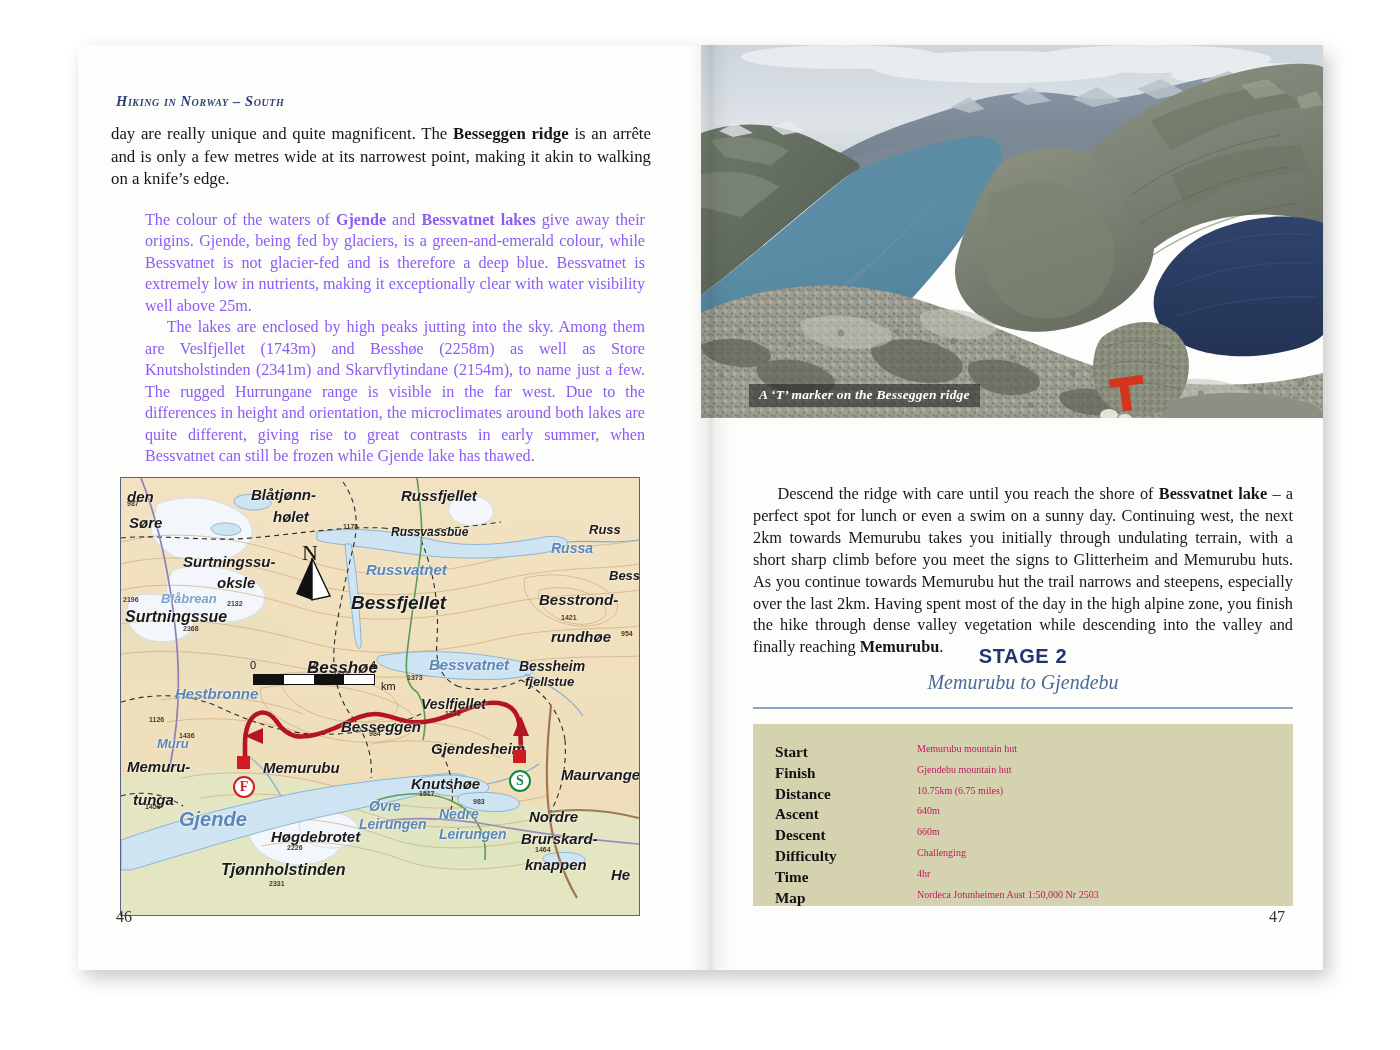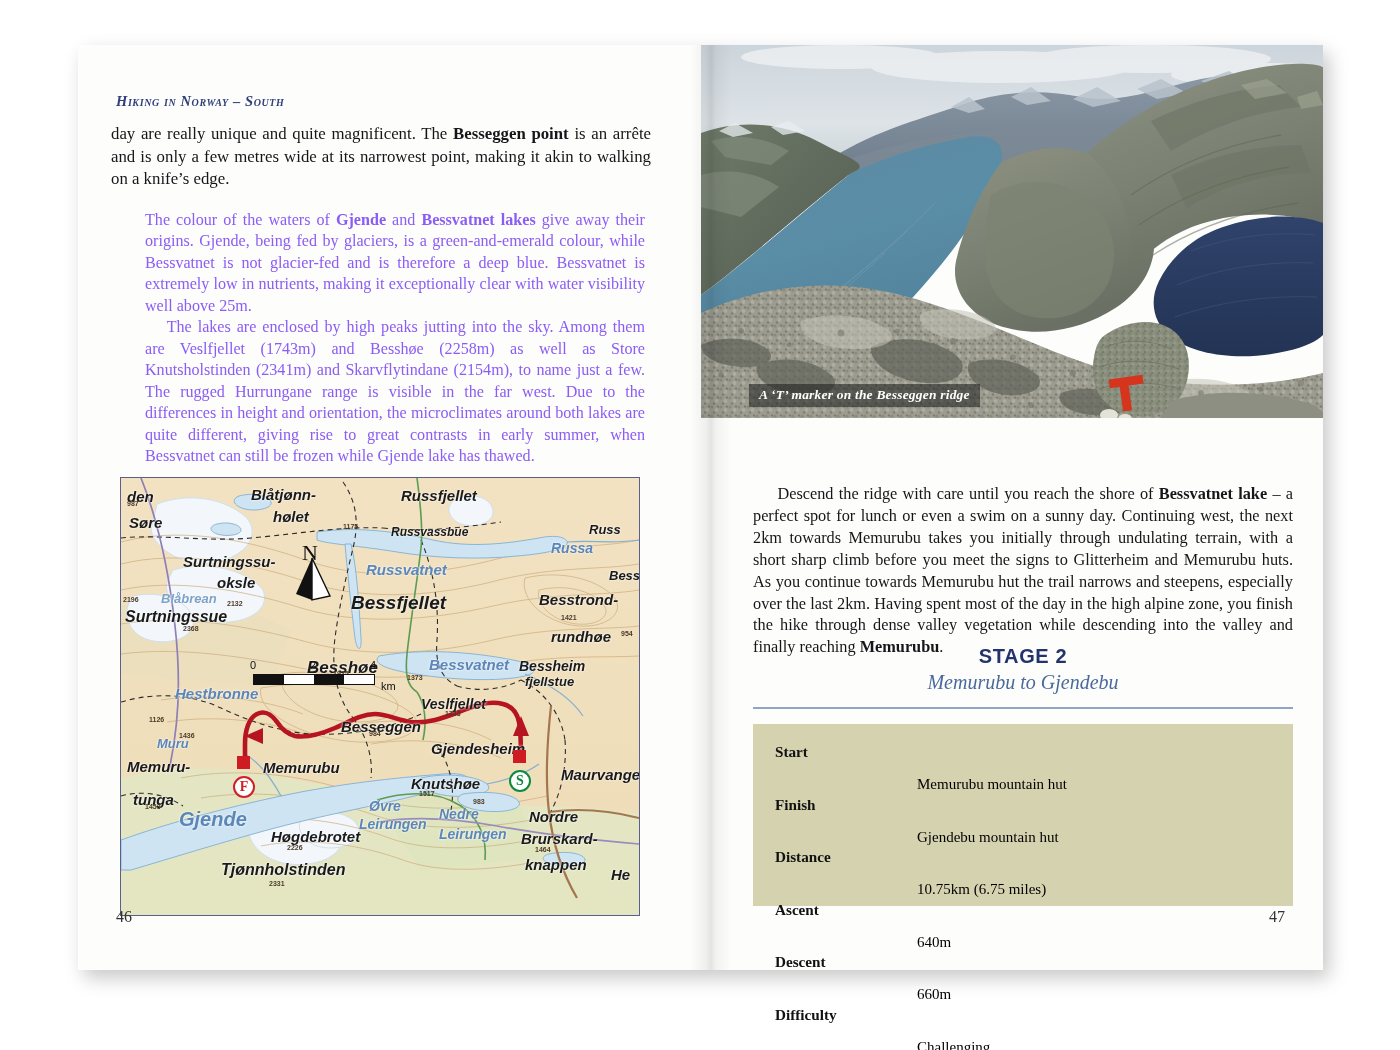--- a/index.html
+++ b/index.html
@@ -86,37 +86,37 @@
   .stage-title{font-family:"Liberation Sans",sans-serif;font-size:20px;font-weight:bold;
     color:#23336e;letter-spacing:.6px;}
   .stage-sub{font-size:20px;font-style:italic;color:#4a6a9c;margin-top:3px;
     font-family:"Liberation Serif",serif;}
   .stage-rule{position:absolute;left:52px;top:662px;width:540px;height:2px;background:#8ea5c4;}
   .infobox{position:absolute;left:52px;top:679px;width:540px;height:182px;
     background:#d5d2b0;}
   .info-table{position:absolute;left:22px;top:18px;}
   .info-row{display:flex;line-height:1.37;}
   .info-key{width:142px;font-size:15.2px;font-weight:bold;color:#111;}
-  .info-val{font-size:15px;color:#000000;margin-top:32px;}
+  .info-val{font-size:10px;color:#be185d;}
   .folio{position:absolute;bottom:44px;font-size:16px;color:#333;}
   .folio-left{left:38px;}
   .folio-right{right:38px;}
 </style>
 </head>
 <body>
 
 <div class="stage">
 <div class="spread">
 
   <div class="page page-left">
 
     <div class="running-head">Hiking in Norway – South</div>
 
     <div class="body-text">
-      <p><span>day are really unique and quite magnificent. The </span><b>Besseggen point</b><span> is an arrête and is only a few metres wide at its narrowest point, making it akin to walking on a knife’s edge.</span></p>
+      <p><span>day are really unique and quite magnificent. The </span><b>Besseggen ridge</b><span> is an arrête and is only a few metres wide at its narrowest point, making it akin to walking on a knife’s edge.</span></p>
     </div>
 
     <div class="indented">
       <p><span>The colour of the waters of </span><b>Gjende</b><span> and </span><b>Bessvatnet lakes</b><span> give away their origins. Gjende, being fed by glaciers, is a green-and-emerald colour, while Bessvatnet is not glacier-fed and is therefore a deep blue. Bessvatnet is extremely low in nutrients, making it exceptionally clear with water visibility well above 25m.</span></p>
       <p>The lakes are enclosed by high peaks jutting into the sky. Among them are Veslfjellet (1743m) and Besshøe (2258m) as well as Store Knutsholstinden (2341m) and Skarvflytindane (2154m), to name just a few. The rugged Hurrungane range is visible in the far west. Due to the differences in height and orientation, the microclimates around both lakes are quite different, giving rise to great contrasts in early summer, when Bessvatnet can still be frozen while Gjende lake has thawed.</p>
     </div>
 
     <div class="map-frame">
       <svg class="map-canvas" viewBox="0 0 518 437" preserveAspectRatio="none">
         <defs>

